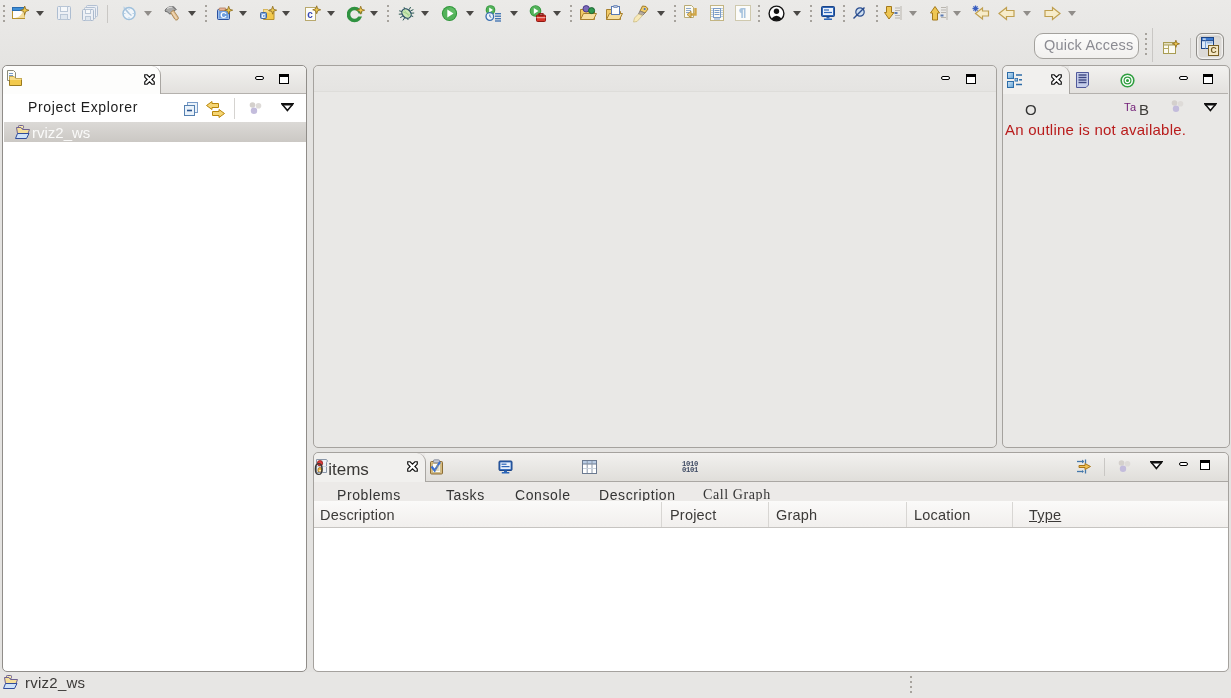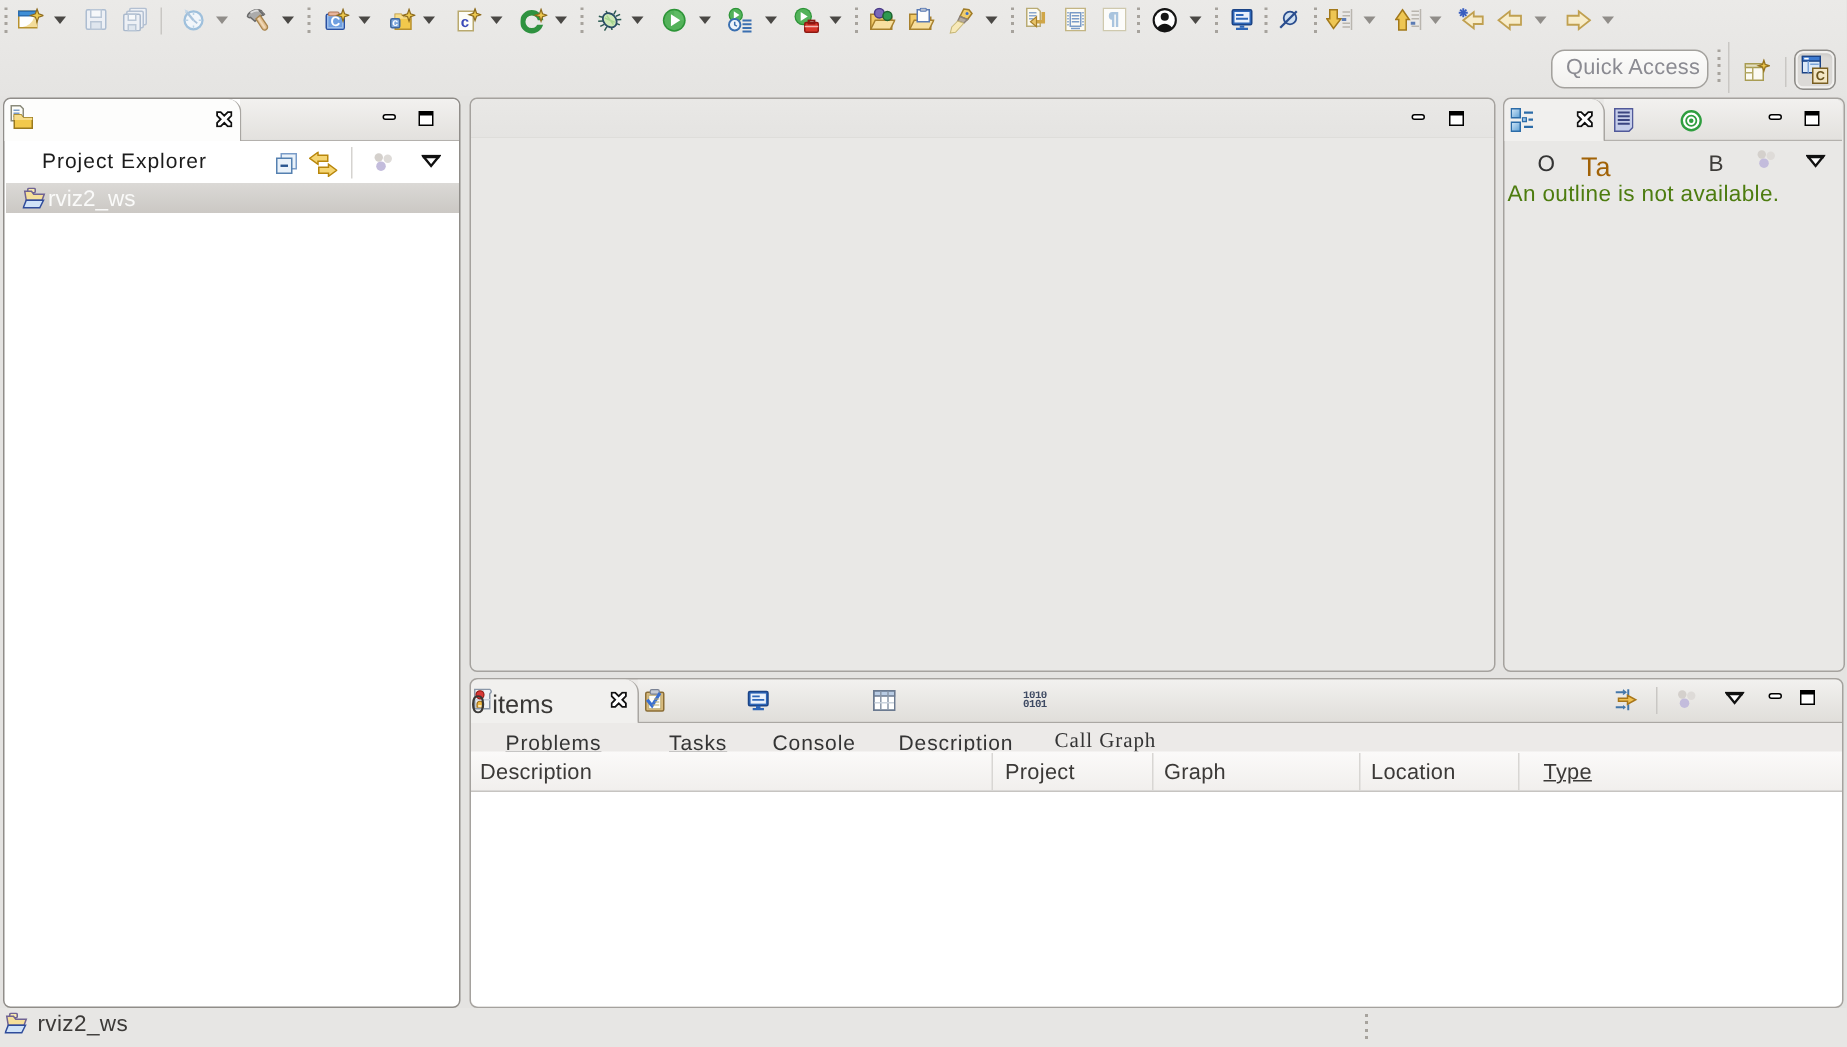--- a/index.html
+++ b/index.html
@@ -344,21 +344,21 @@
   <div class="panel" id="editor" style="left:313px;top:65px;width:684px;height:383px;background:#e9e8e6;border-color:#a5a29e;">
     <div style="position:absolute;left:0;top:0;width:100%;height:25px;background:linear-gradient(#e9e8e6,#e5e4e2);border-bottom:1px solid #deddda;border-radius:5px 5px 0 0;"></div>
   </div>
   <div class="minbtn" style="left:941px;top:76px;"></div>
   <div class="maxbtn" style="left:966px;top:74px;"></div>
 
   <div class="panel" id="rightpanel" style="left:1002px;top:65px;width:228px;height:383px;background:#e9e8e6;border-color:#a5a29e;"></div>
   <div class="abs" style="left:1069px;top:66px;width:159px;height:27px;background:linear-gradient(#f2f1ef,#e3e1de);border-bottom:1px solid #b4b1ad;border-top-right-radius:5px;"></div>
   <div class="abs" style="left:1003px;top:66px;width:66px;height:28px;background:#f1f0ee;border-right:1px solid #a9a6a2;border-top-left-radius:5px;border-top-right-radius:9px;"></div>
   <div class="abs tabtext" style="left:1025px;top:73px;font-size:15px;">O</div>
-  <div class="abs tabtext" style="left:1054px;top:73px;font-size:18px;color:#a16207;">Ta</div>
+  <div class="abs tabtext" style="left:1124px;top:73px;font-size:11px;color:#701a75;">Ta</div>
   <div class="abs tabtext" style="left:1139px;top:73px;font-size:15px;color:#3e3c39;">B</div>
   <svg class="abs" style="left:1007px;top:72px" width="15" height="16" viewBox="0 0 15 16">
     <defs>
         <linearGradient id="obx" x1="0" y1="0" x2="1" y2="1">
       <stop offset="0" stop-color="#d4e8f8"></stop>
           <stop offset="1" stop-color="#5c9fd4"></stop>
         </linearGradient>
       </defs>
     <rect x="0.5" y="0.5" width="6" height="6" fill="url(#obx)" stroke="#2c6ca8"></rect>
     <rect x="0.5" y="9.5" width="6" height="6" fill="url(#obx)" stroke="#2c6ca8"></rect>
@@ -390,21 +390,21 @@
     <circle cx="4.5" cy="4" r="2.8" fill="#d4d0cc"></circle>
     <circle cx="10.5" cy="4.8" r="2.8" fill="#dedbd8"></circle>
     <circle cx="6" cy="9.8" r="3.2" fill="#c3bcdc"></circle>
   </svg>
   <div class="minbtn" style="left:1179px;top:76px;"></div>
   <div class="maxbtn" style="left:1203px;top:74px;"></div>
   <svg class="abs" style="left:1204px;top:103px" width="13" height="9" viewBox="0 0 13 9">
     <polygon points="0.9,0.9 11.9,0.9 6.4,7.6" fill="#fff" stroke="#111" stroke-width="1.6"></polygon>
     <line x1="0.9" y1="1.4" x2="11.9" y2="1.4" stroke="#111" stroke-width="2.2"></line>
   </svg>
-  <div class="abs" style="left:1005px;top:121px;font-size:15px;letter-spacing:0.25px;color:#4d7c0f;">An outline is not available.</div>
+  <div class="abs" style="left:1005px;top:121px;font-size:15px;letter-spacing:0.25px;color:#b91c1c;">An outline is not available.</div>
 
   <div class="panel" id="bottompanel" style="left:313px;top:452px;width:916px;height:220px;background:#eceae8;border-color:#a5a29e;"></div>
 
   <div class="abs" style="left:425px;top:453px;width:803px;height:28px;background:linear-gradient(#f2f1ef,#e0deda);border-bottom:1px solid #aaa7a3;border-top-right-radius:5px;"></div>
 
   <div class="abs" style="left:314px;top:453px;width:111px;height:29px;background:#f1f0ee;border-right:1px solid #a9a6a2;border-top-left-radius:5px;border-top-right-radius:9px;"></div>
   <div class="abs tabtext" style="left:337px;top:459px;text-decoration:underline;">Problems</div>
   <div class="abs tabtext" style="left:446px;top:459px;text-decoration:underline;">Tasks</div>
   <div class="abs tabtext" style="left:515px;top:459px;">Console</div>
   <div class="abs tabtext" style="left:599px;top:459px;">Description</div>

